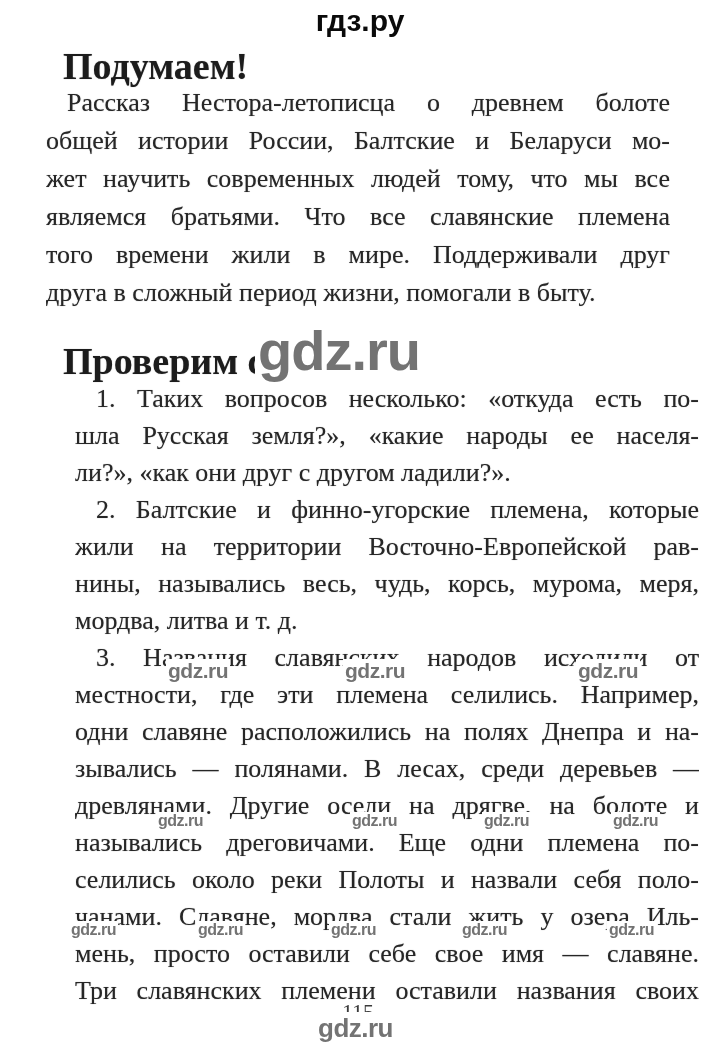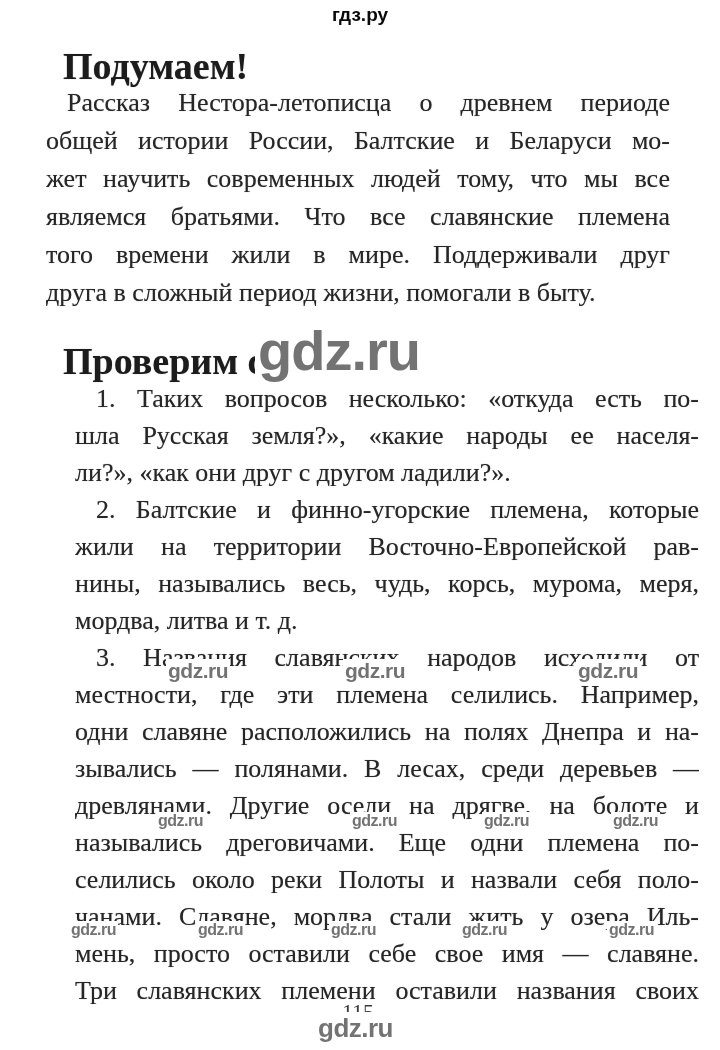--- a/index.html
+++ b/index.html
@@ -12,21 +12,21 @@
   }
   .page {
     position:absolute; left:0; top:0; width:720px; height:1050px;
     background:#ffffff;
   }
   
   .site-logo {
     position:absolute; left:0; top:4px; width:720px;
     text-align:center;
     font-family:"Liberation Sans", sans-serif;
-    font-weight:bold; font-size:19px; color:#0a0a0a;
+    font-weight:bold; font-size:30px; color:#0a0a0a;
     z-index:2;
   }
   
   .h {
     position:absolute; left:63px;
     font-family:"Liberation Serif", serif;
     font-weight:bold; font-size:38px; color:#1c1c1c;
     text-shadow:0 0 1px rgba(40,40,40,.45);
     z-index:1; white-space:nowrap;
   }
@@ -74,21 +74,21 @@
 </head>
 <body>
 
 <div class="page">
 
   <div class="site-logo">гдз.ру</div>
 
   <div class="h think">Подумаем!</div>
 
   <div class="para" id="think-para">
-      <div class="line indent">Рассказ Нестора-летописца о древнем периоде</div>
+      <div class="line indent">Рассказ Нестора-летописца о древнем болоте</div>
       <div class="line">общей истории России, Балтские и Беларуси мо-</div>
       <div class="line">жет научить современных людей тому, что мы все</div>
       <div class="line">являемся братьями. Что все славянские племена</div>
       <div class="line">того времени жили в мире. Поддерживали друг</div>
       <div class="line last">друга в сложный период жизни, помогали в быту.</div>
     </div>
 
   <div class="h check">Проверим себя</div>
 
   <div class="wm wm-big">gdz.ru</div>

